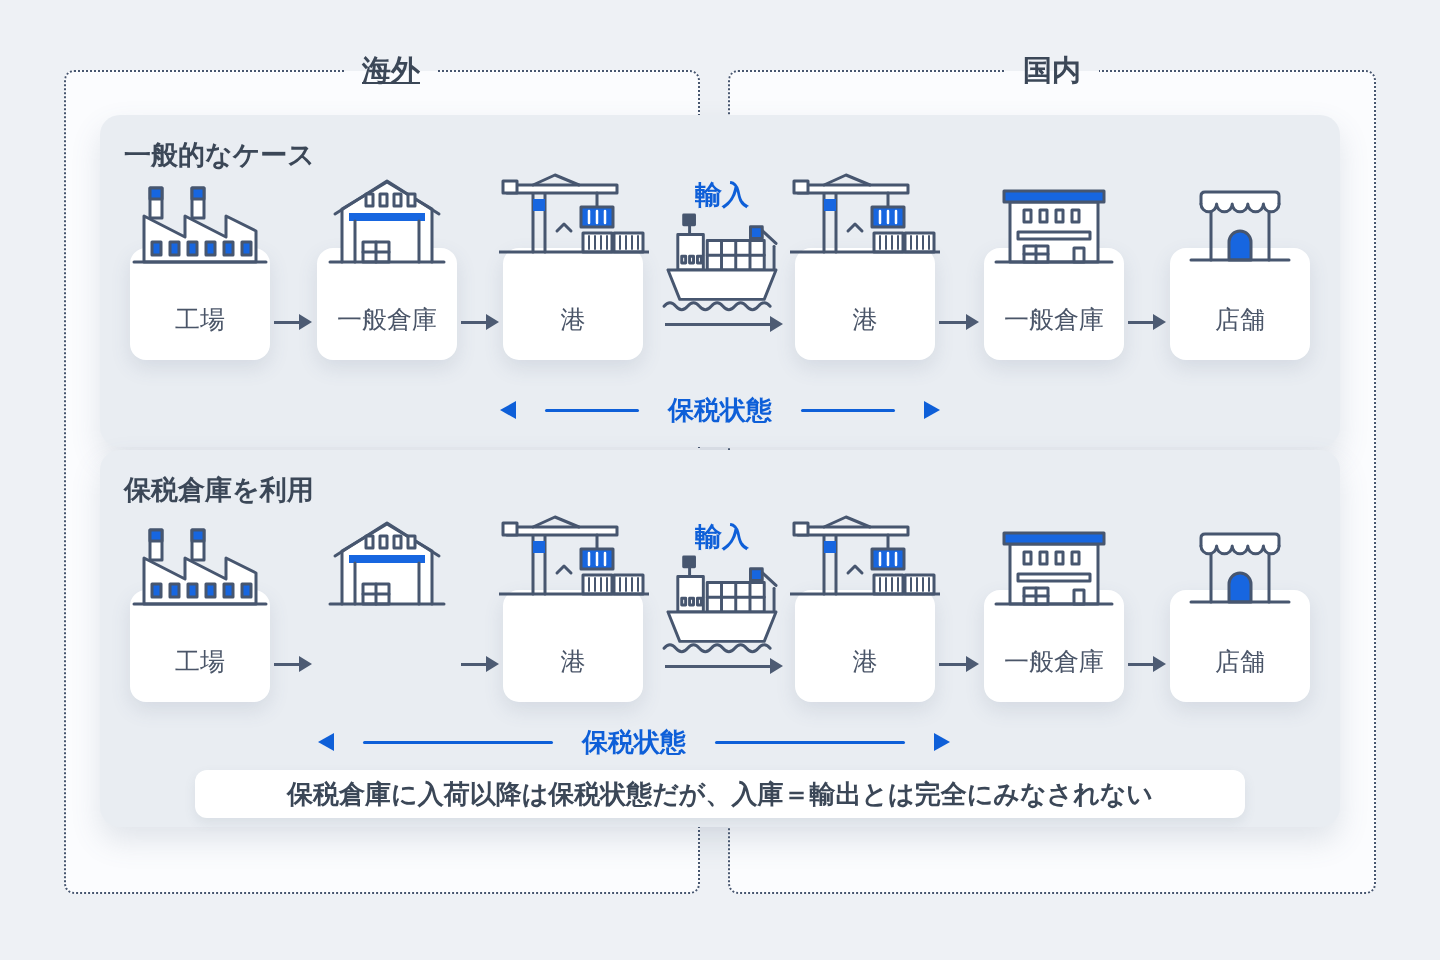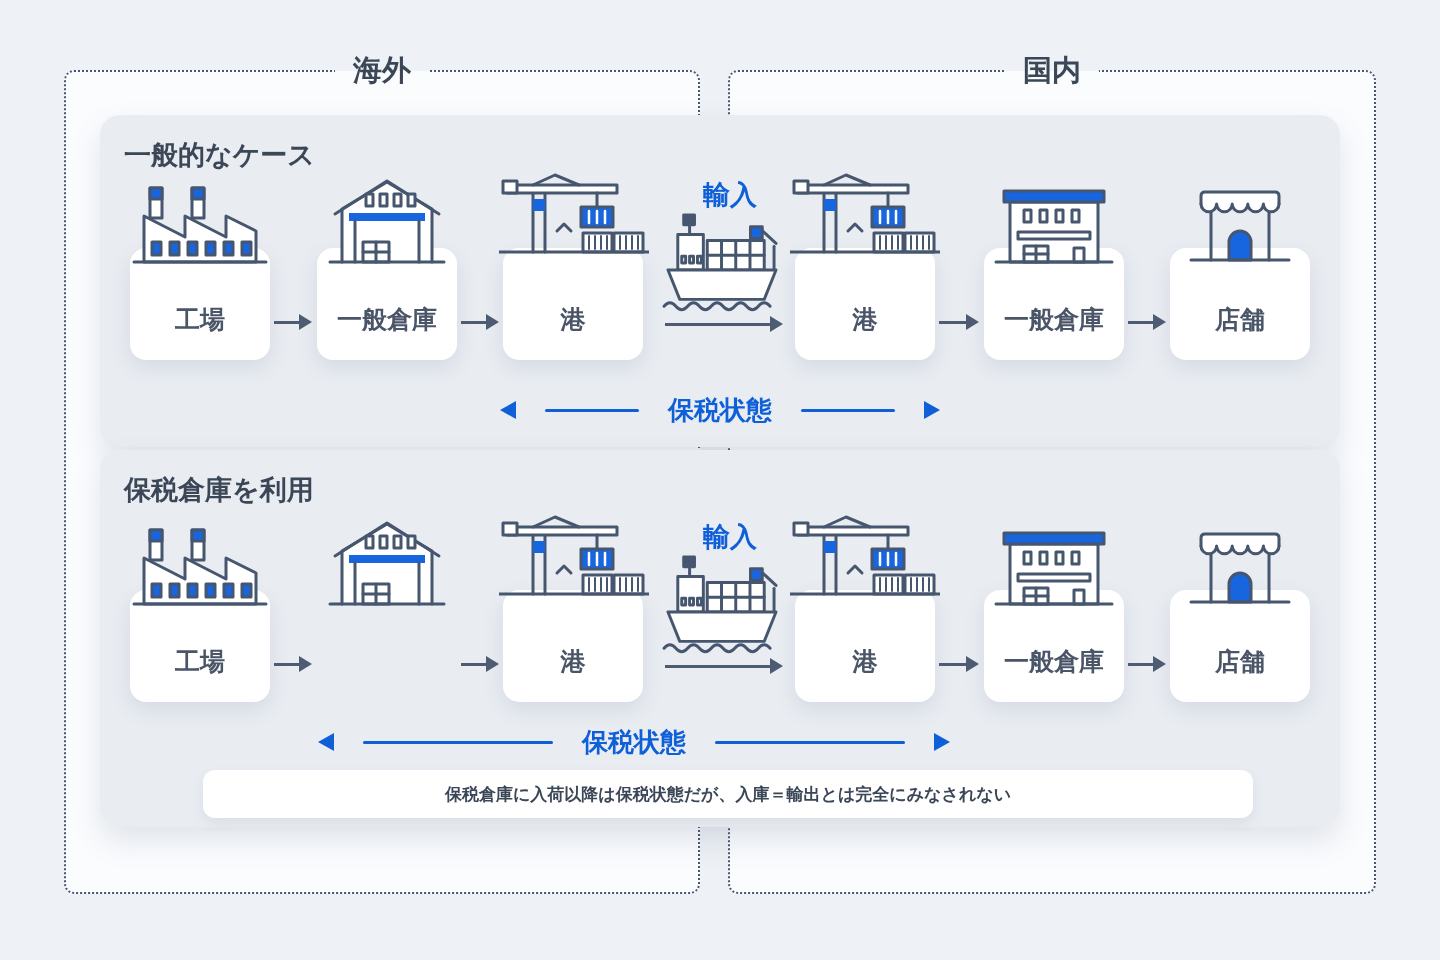--- a/index.html
+++ b/index.html
@@ -42,42 +42,42 @@
   .panel-title{
     position:absolute;left:24px;top:22px;
     font-size:27px;font-weight:bold;color:var(--dark);white-space:nowrap;
   }
   .node{
     position:absolute;width:140px;height:112px;
     background:#fff;border-radius:16px;
     box-shadow:0 8px 20px rgba(80,95,120,.13);
     display:flex;align-items:center;justify-content:center;
     padding-top:30px;
-    font-size:25px;color:var(--slate);font-weight:700;white-space:nowrap;
+    font-size:25px;color:var(--slate);font-weight:400;white-space:nowrap;
   }
   .icon{position:absolute;z-index:3;}
   .garr{position:absolute;display:flex;align-items:center;height:16px;}
   .garr .ln{flex:1;height:3px;background:#4d5b73;}
   .garr .hd{width:0;height:0;border:8px solid transparent;border-left:13px solid #4d5b73;border-right:0;}
   .bonded{
     position:absolute;display:flex;align-items:center;gap:29px;height:30px;
     color:var(--blue);font-weight:bold;font-size:26px;white-space:nowrap;
   }
   .bonded .ln{flex:1;height:3px;background:var(--blue);border-radius:2px;}
   .bonded .hd-l{width:0;height:0;border:9px solid transparent;border-right:16px solid var(--blue);border-left:0;}
   .bonded .hd-r{width:0;height:0;border:9px solid transparent;border-left:16px solid var(--blue);border-right:0;}
   .import-label{
     position:absolute;transform:translateX(-50%);
-    color:var(--blue);font-size:27px;font-weight:bold;white-space:nowrap;z-index:4;margin-left:8px;
+    color:var(--blue);font-size:27px;font-weight:bold;white-space:nowrap;z-index:4;
   }
   .note{
     position:absolute;background:#fff;border-radius:12px;
     box-shadow:0 5px 12px rgba(80,95,120,.10);
     display:flex;align-items:center;justify-content:center;
-    font-size:17px;font-weight:bold;color:var(--dark);white-space:nowrap;margin-left:8px;
+    font-size:26px;font-weight:bold;color:var(--dark);white-space:nowrap;
   }
 </style>
 </head>
 <body>
 
 <svg width="0" height="0" style="position:absolute" aria-hidden="true">
   <defs>
     <symbol id="sym-factory" viewBox="0 0 140 88">
       <g stroke="#47566f" stroke-width="3" fill="#fff" stroke-linejoin="round" stroke-linecap="round">
         <rect x="20" y="8" width="12" height="30"></rect>
@@ -166,21 +166,21 @@
         <path d="M16 20 a7.8 7.8 0 0 0 15.6 0 a7.8 7.8 0 0 0 15.6 0 a7.8 7.8 0 0 0 15.6 0 a7.8 7.8 0 0 0 15.6 0 a7.8 7.8 0 0 0 15.6 0"></path>
         <path d="M44 76 V58 a11 11 0 0 1 22 0 V76 Z" fill="#1766e0"></path>
         <line x1="6" y1="76" x2="104" y2="76" fill="none"></line>
       </g>
     </symbol>
   </defs>
 </svg>
 
 <div class="region" style="left:64px;width:636px;"></div>
 <div class="region" style="left:728px;width:648px;"></div>
-<div class="region-label" style="left:382px;">海外</div>
+<div class="region-label" style="left:391px;text-decoration:underline;">海外</div>
 <div class="region-label" style="left:1052px;">国内</div>
 
 <div class="panel" style="top:115px;height:332px;">
   <div class="panel-title">一般的なケース</div>
 
   <svg class="icon" style="left:30px;top:65px;" width="140" height="88">
       <use href="#sym-factory"></use>
     </svg>
   <svg class="icon" style="left:227px;top:58px;" width="120" height="95">
       <use href="#sym-warehouse-gable"></use>

